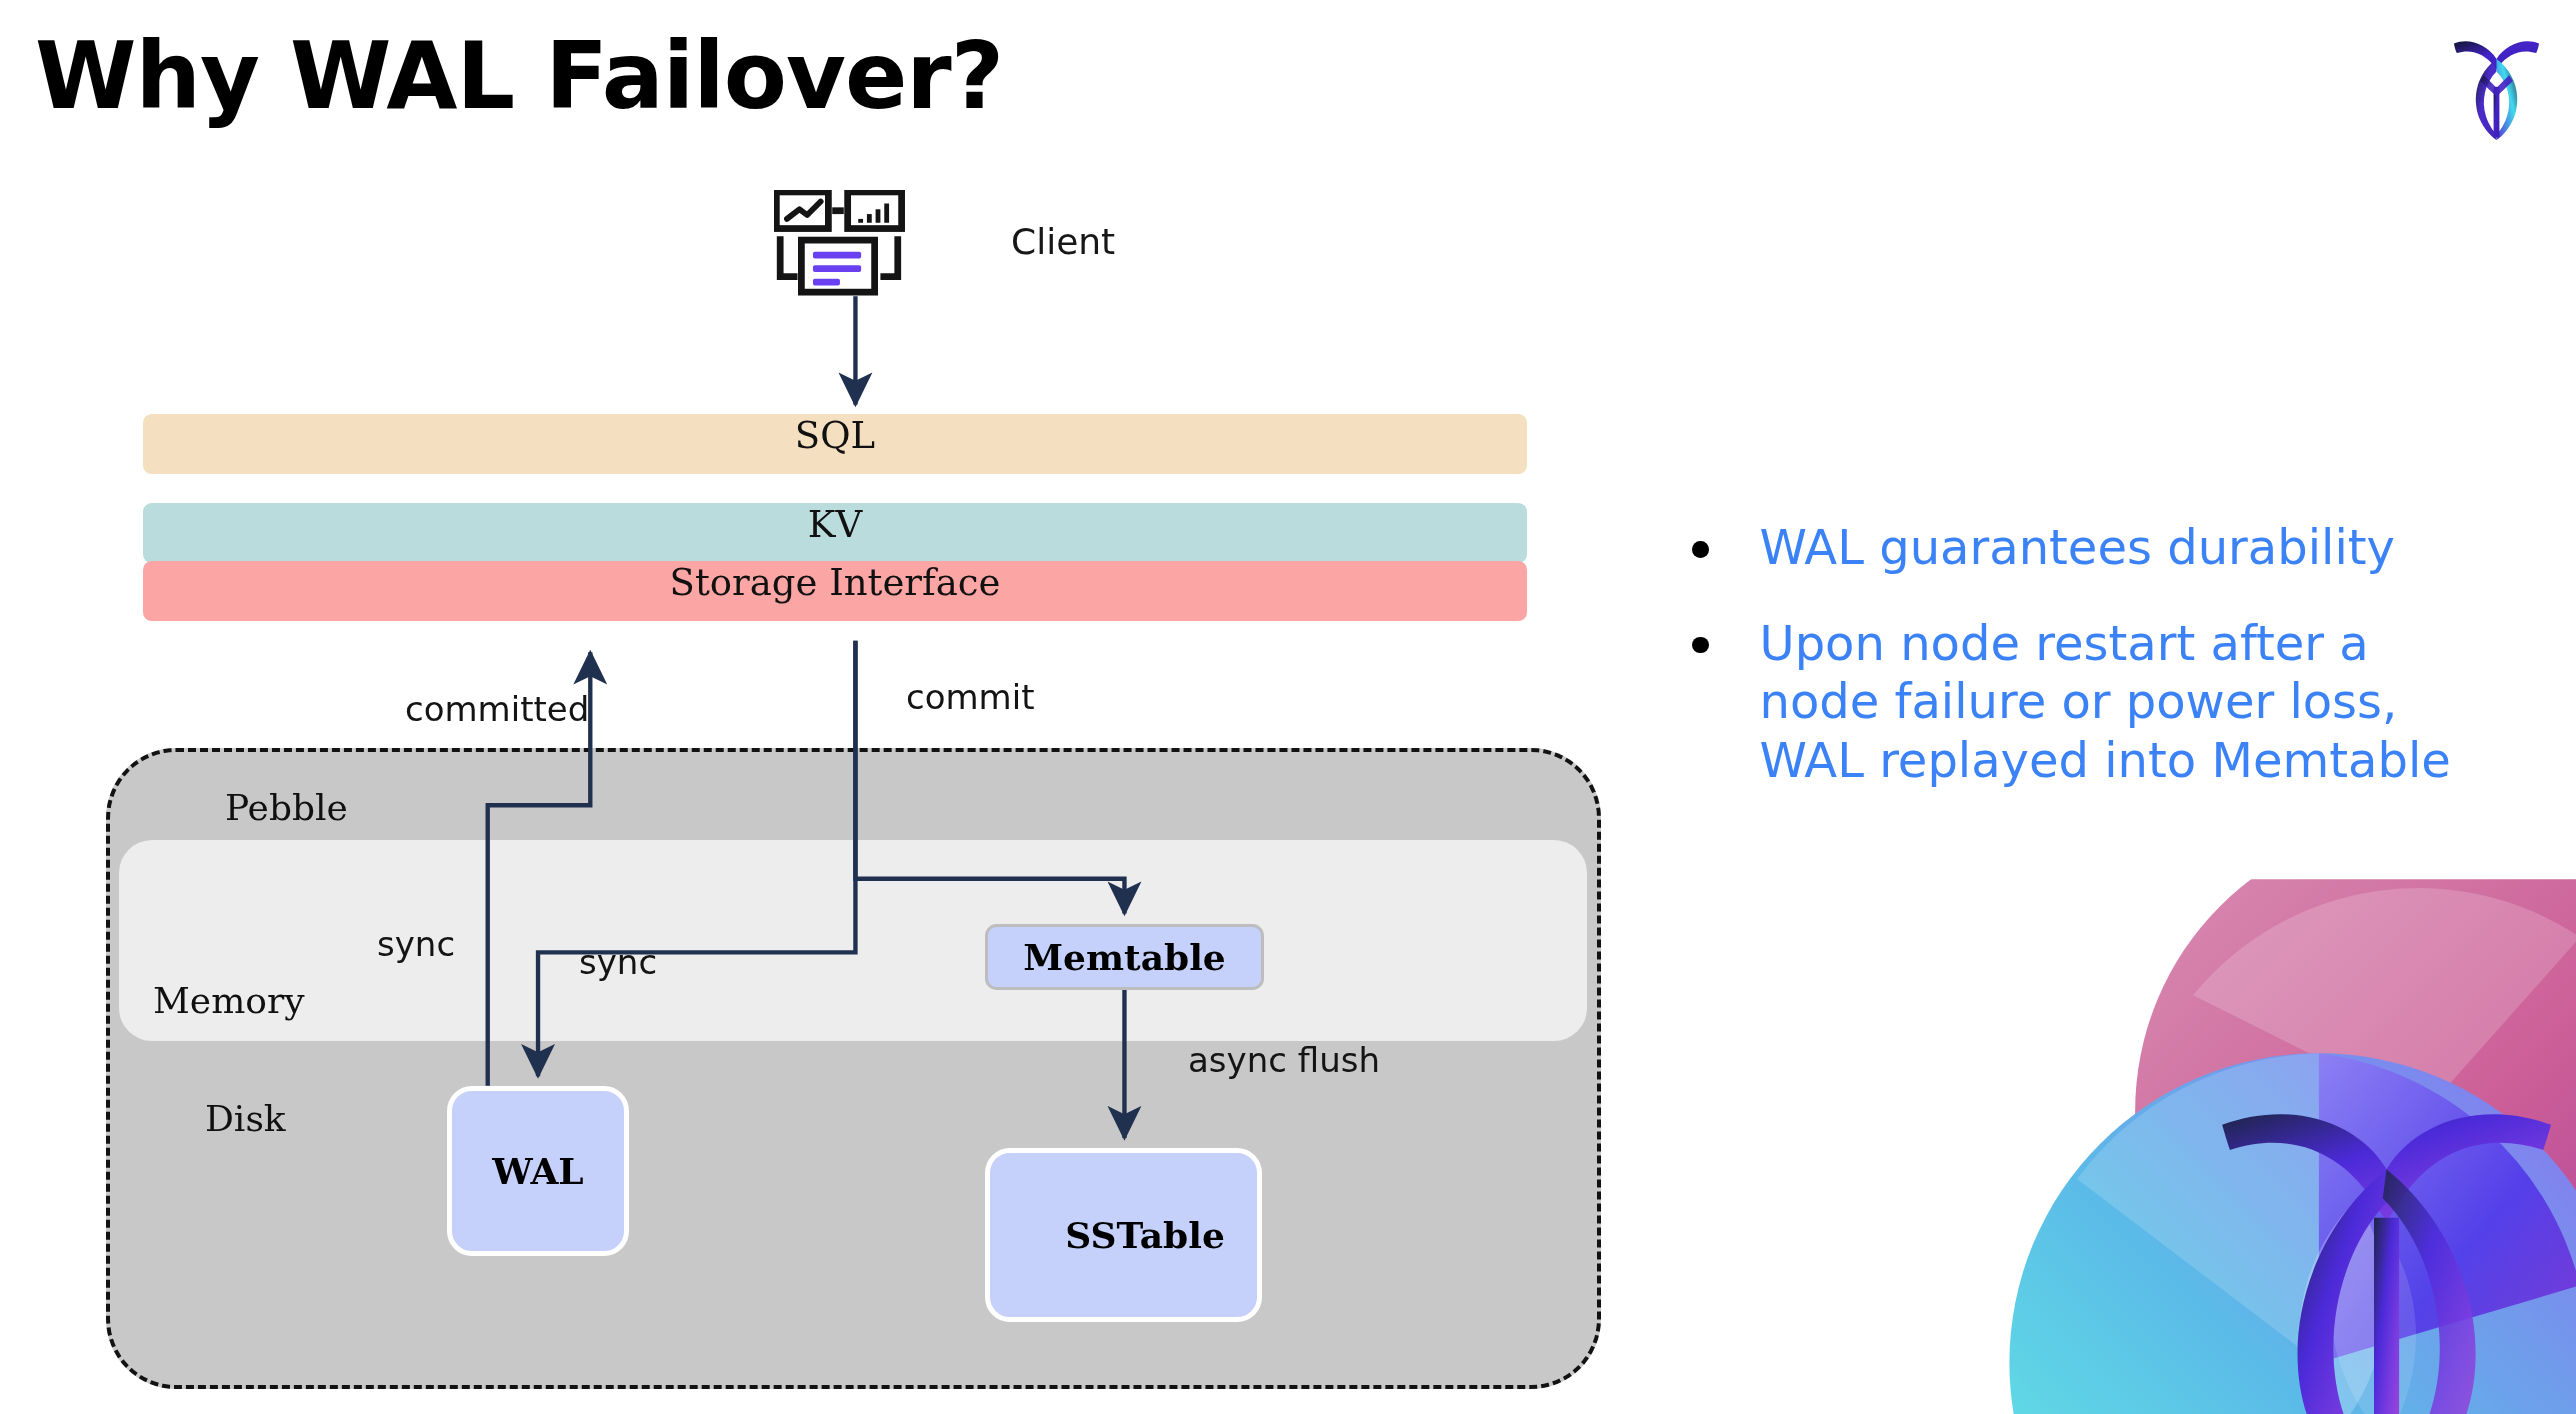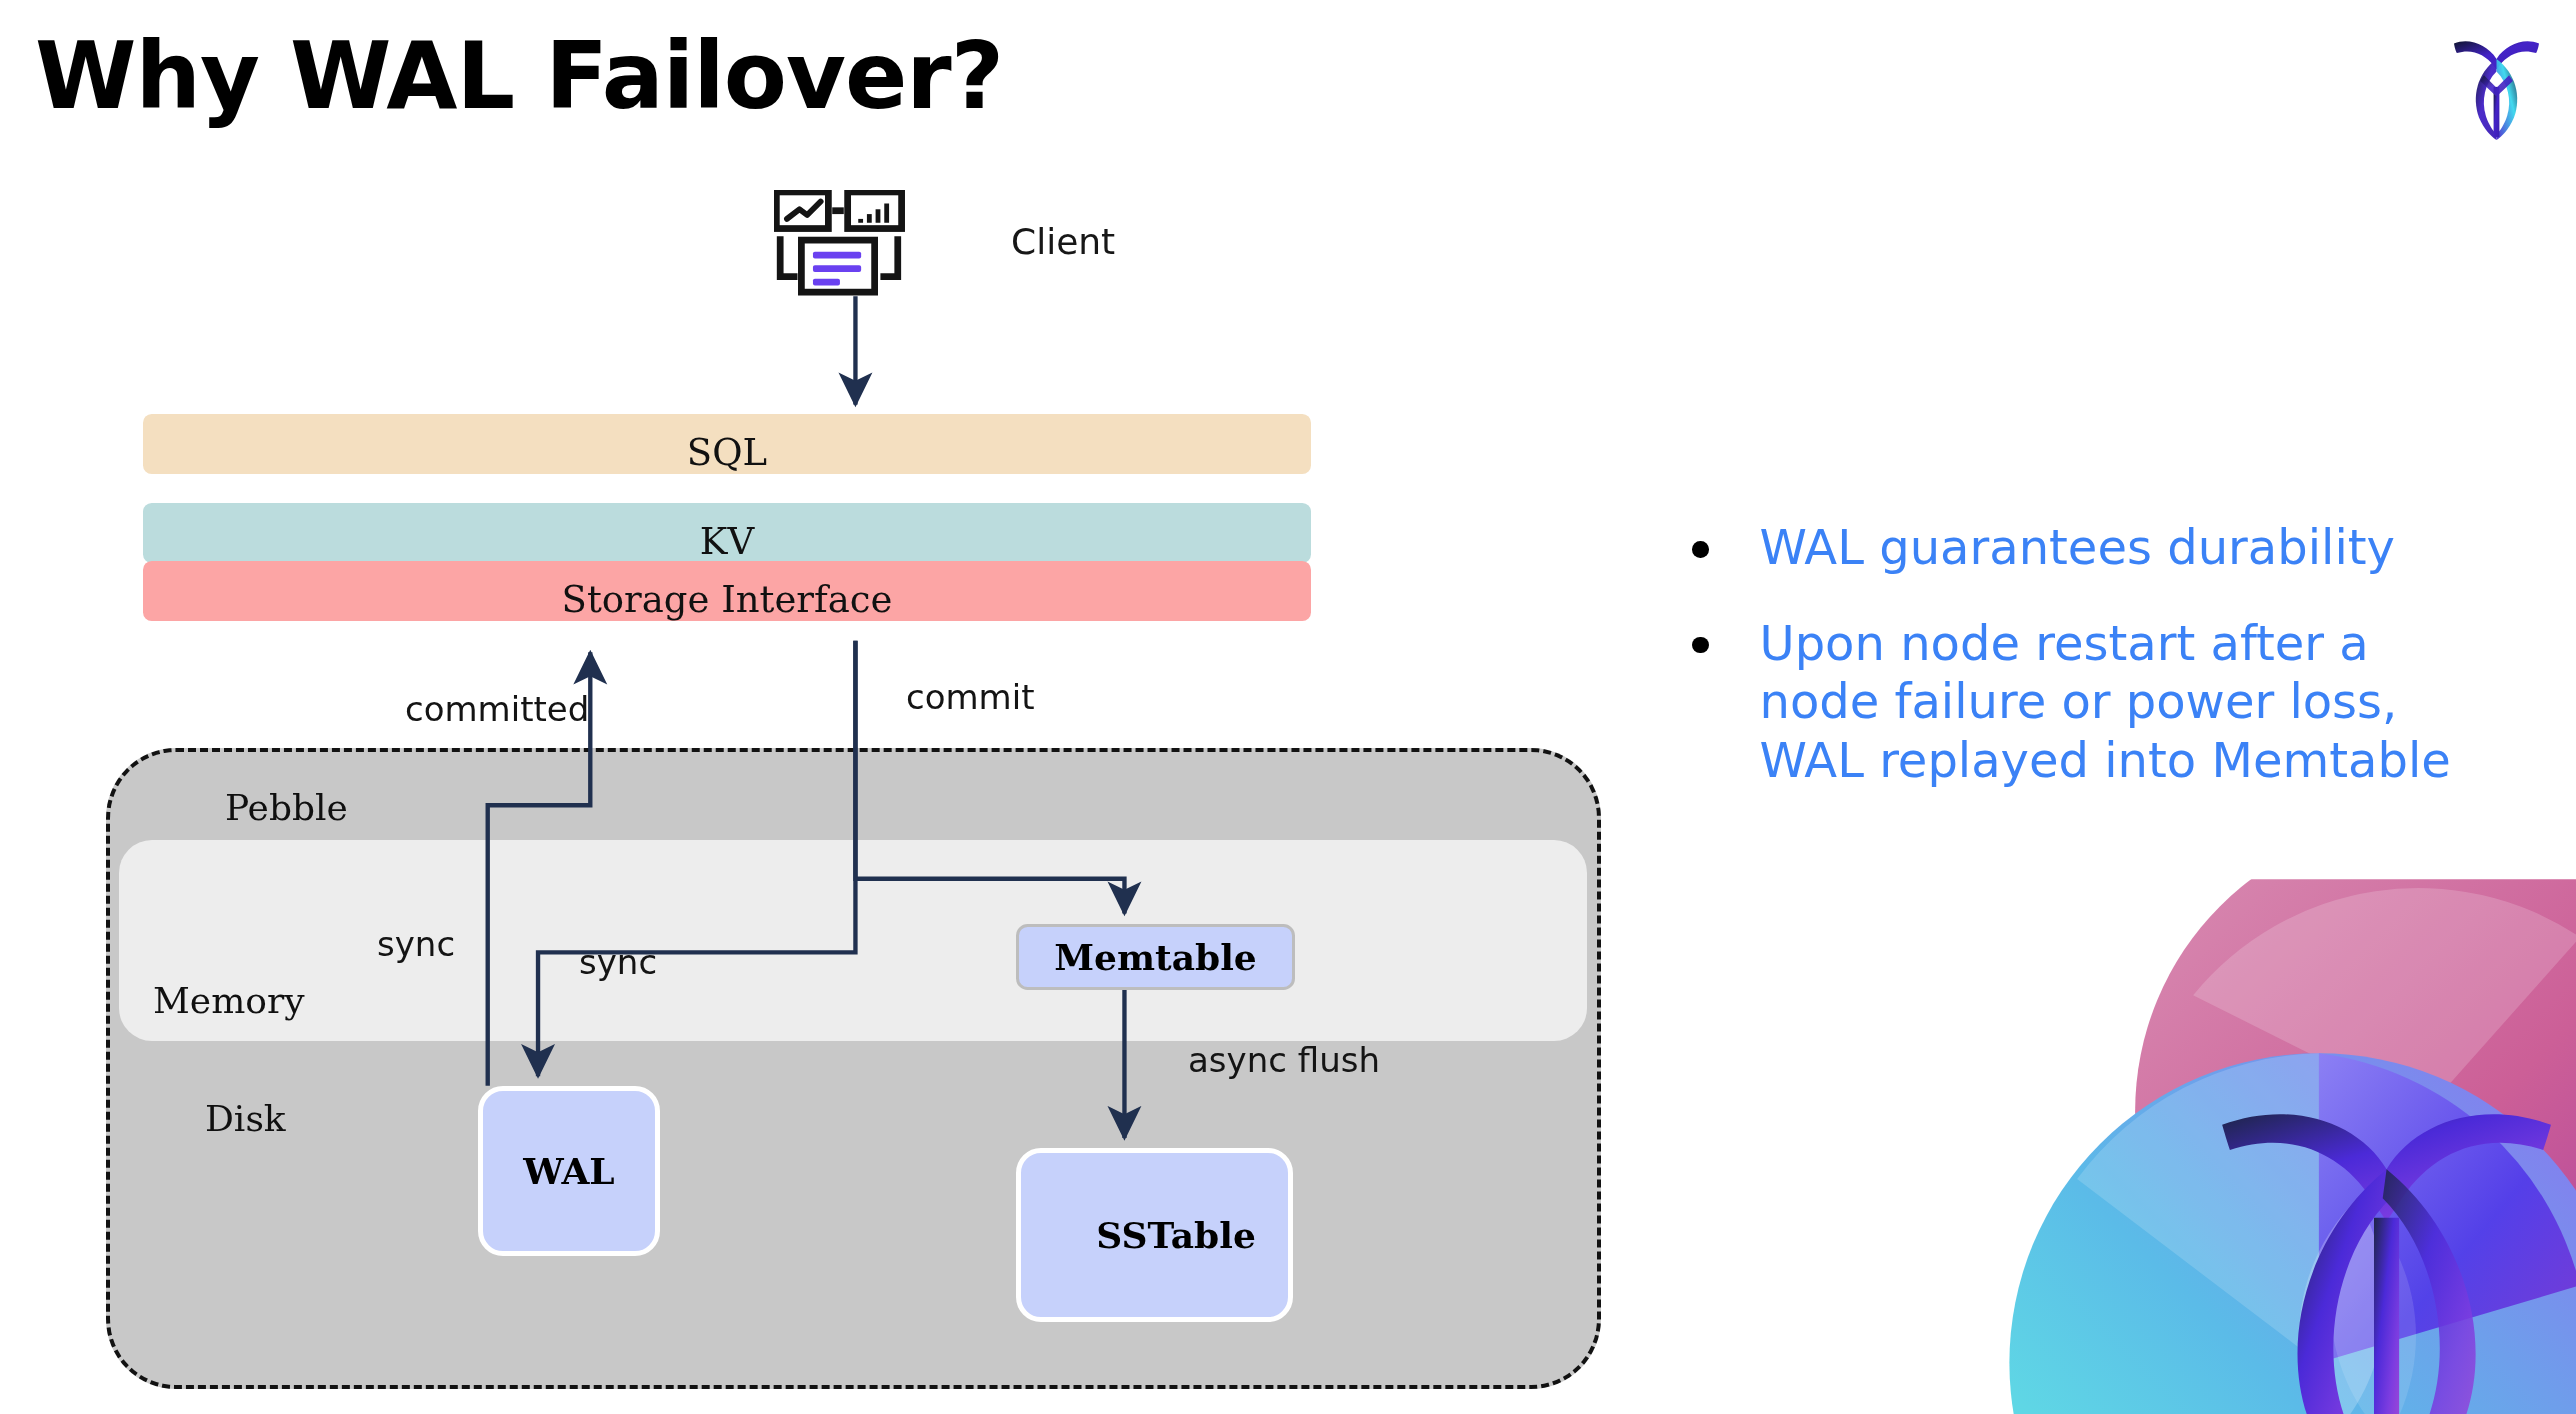--- a/index.html
+++ b/index.html
@@ -33,23 +33,23 @@
   #client-icon{ left:774px; top:190px; width:155px; height:106px; }
   #client-label{
     left:1011px; top:221px;
     font-family:"DejaVu Sans","Liberation Sans",sans-serif;
     font-size:36px; color:#171717;
     white-space:nowrap;
   }
 
   
   .layer-bar{
-    left:143px; width:1168px; height:60px;
+    left:143px; width:1384px; height:60px;
     border-radius:8.7px;
-    display:flex; align-items:flex-end; justify-content:center;
+    display:flex; align-items:flex-start; justify-content:center;
     font-family:"DejaVu Serif","Liberation Serif",serif;
     font-size:37px; color:#111111;
     box-sizing:border-box;
   }
   #bar-sql{ top:414px; background:#f4dfc0; }
   #bar-kv { top:503px; background:#bbdcdd; }
   #bar-storage{ top:561px; background:#fca5a5; }
 
   
   #pebble-box{
@@ -73,21 +73,20 @@
   #label-disk  { left:205px; top:1098px; }
 
   
   .node-box{
     display:flex; align-items:center; justify-content:center;
     background:#c6d1fb;
     font-family:"DejaVu Serif","Liberation Serif",serif;
     font-weight:700; font-size:36px; color:#000000;
     box-sizing:border-box;
     white-space:nowrap;
-    margin-left:31px;
   }
   #node-memtable{
     left:985px; top:924px; width:279px; height:66px;
     border:3.9px solid #bdbdbd; border-radius:11.6px;
   }
   #node-wal{
     left:447px; top:1086px; width:182px; height:170px;
     border:5.8px solid #ffffff; border-radius:25px;
   }
   #node-sstable{

